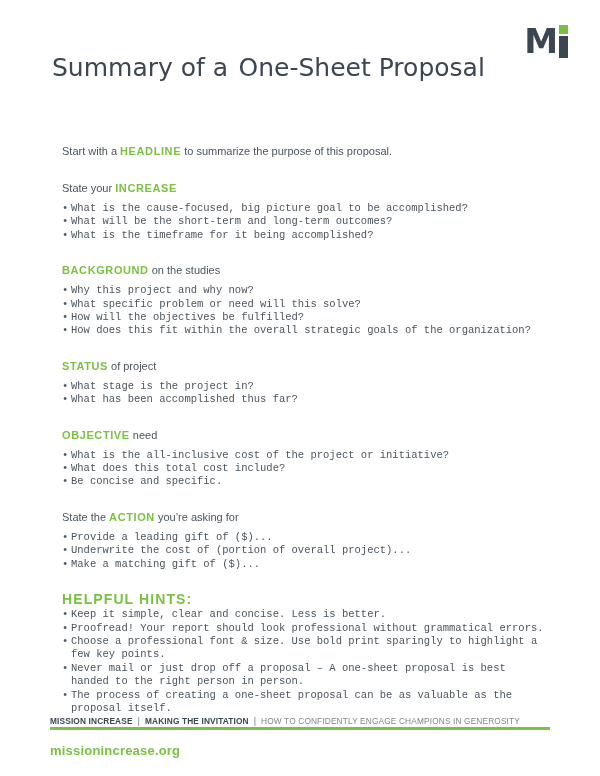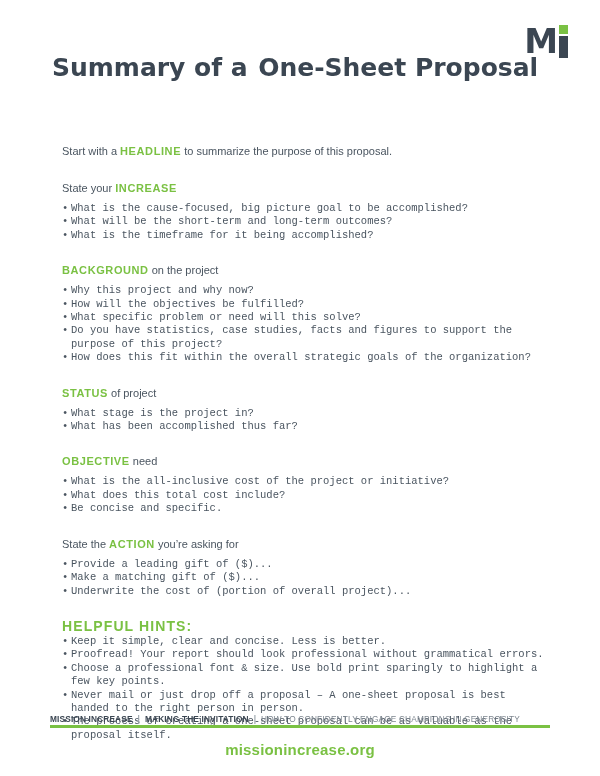--- a/index.html
+++ b/index.html
@@ -61,21 +61,21 @@
   
   .title-block {
     position: absolute;
     left: 50px;
     top: 52px;
   }
   .title-line {
     display: inline-block;
     position: relative;
     font-family: "DejaVu Sans", sans-serif;
-    font-weight: 700;
+    font-weight: 400;
     font-size: 25px;
     line-height: 32px;
     color: #3b4652;
     padding: 0 4px 0 2px;
     margin-bottom: 16px;
     white-space: nowrap;
   }
   .title-line::after {
     content: "";
     position: absolute;
@@ -171,22 +171,22 @@
   }
   .f-light {
     color: #7d868f;
   }
   .footer-rule {
     height: 3px;
     background: #7ac143;
     width: 100%;
   }
   .footer-url {
-    text-align: center;
-    font-size: 15px;
+    text-align: left;
+    font-size: 13px;
     font-weight: 700;
     color: #7ac143;
     letter-spacing: 0.2px;
     margin-top: 13px;
   }
 </style>
 </head>
 <body>
 
 <div class="page">
@@ -215,26 +215,25 @@
     <div class="section">
       <div class="sec-head"><span>State your  </span><span class="accent">INCREASE</span><span></span></div>
       <ul class="bullets">
         <li>What is the cause-focused, big picture goal to be accomplished?</li>
         <li>What will be the short-term and long-term outcomes?</li>
         <li>What is the timeframe for it being accomplished?</li>
       </ul>
     </div>
 
     <div class="section">
-      <div class="sec-head"><span></span><span class="accent">BACKGROUND</span><span> on the project</span></div>
+      <div class="sec-head"><span></span><span class="accent">BACKGROUND</span><span> on the studies</span></div>
       <ul class="bullets">
         <li>Why this project and why now?</li>
+        <li>What specific problem or need will this solve?</li>
         <li>How will the objectives be fulfilled?</li>
-        <li>What specific problem or need will this solve?</li>
-        <li>Do you have statistics, case studies, facts and figures to support the purpose of this project?</li>
         <li>How does this fit within the overall strategic goals of the organization?</li>
       </ul>
     </div>
 
     <div class="section">
       <div class="sec-head"><span></span><span class="accent">STATUS</span><span> of project</span></div>
       <ul class="bullets">
         <li>What stage is the project in?</li>
         <li>What has been accomplished thus far?</li>
       </ul>
@@ -246,22 +245,22 @@
         <li>What is the all-inclusive cost of the project or initiative?</li>
         <li>What does this total cost include?</li>
         <li>Be concise and specific.</li>
       </ul>
     </div>
 
     <div class="section">
       <div class="sec-head"><span>State the </span><span class="accent">ACTION</span><span> you’re asking for</span></div>
       <ul class="bullets">
         <li>Provide a leading gift of ($)...</li>
+        <li>Underwrite the cost of (portion of overall project)...</li>
         <li>Make a matching gift of ($)...</li>
-        <li>Underwrite the cost of (portion of overall project)...</li>
       </ul>
     </div>
 
     <div class="section">
       <div class="hints-head">HELPFUL HINTS:</div>
       <ul class="bullets">
         <li>Keep it simple, clear and concise. Less is better.</li>
         <li>Proofread! Your report should look professional without grammatical errors.</li>
         <li>Choose a professional font &amp; size. Use bold print sparingly to highlight a few key points.</li>
         <li>Never mail or just drop off a proposal – A one-sheet proposal is best handed to the right person in person.</li>

